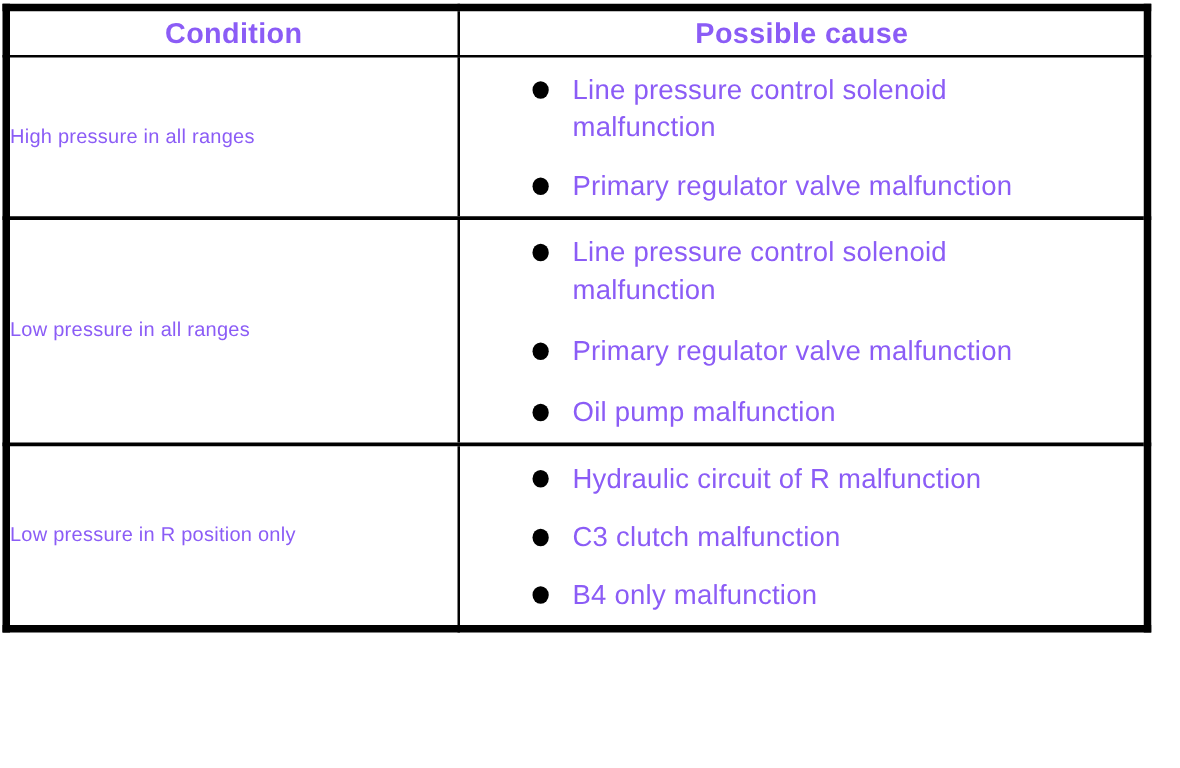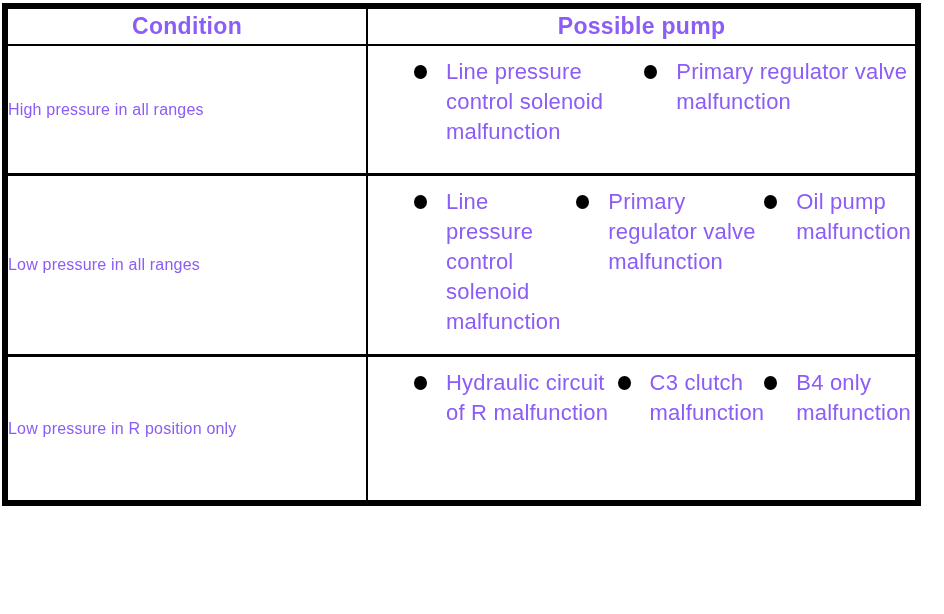--- a/index.html
+++ b/index.html
@@ -50,23 +50,25 @@
     padding-left: 5px;
     font-size: 16px;
     letter-spacing: 0.2px;
   }
   tr.r1 td { height: 127px; }
   tr.r2 td { height: 178px; }
   tr.r3 td { height: 96px; }
   tr.r4 td { height: 143px; }
   .cause-box {
     display: flex;
+    flex-direction: column;
     justify-content: space-between;
     box-sizing: border-box;
     padding: 11px 4px 9px 46px;
+    margin-left: 12px;
   }
   tr.r1 .cause-box { height: 127px; }
   tr.r2 .cause-box { height: 178px; }
   tr.r3 .cause-box { height: 96px; }
   tr.r4 .cause-box { height: 143px; border-radius: 17px; }
   .cause-item {
     display: flex;
     align-items: flex-start;
   }
   .bullet {
@@ -90,21 +92,21 @@
 
 <div class="page">
   <table class="trouble-table">
     <colgroup>
       <col class="col-condition">
       <col class="col-cause">
     </colgroup>
     <thead>
       <tr>
         <th class="header-cell">Condition</th>
-        <th class="header-cell">Possible pump</th>
+        <th class="header-cell">Possible cause</th>
       </tr>
     </thead>
     <tbody>
         <tr class="row r1">
           <td class="condition-cell"><span class="condition-text">High pressure in all ranges</span></td>
           <td class="cause-cell">
             <div class="cause-box">
               <div class="cause-item">
                 <span class="bullet"></span>
                 <span class="cause-text">Line pressure control solenoid

